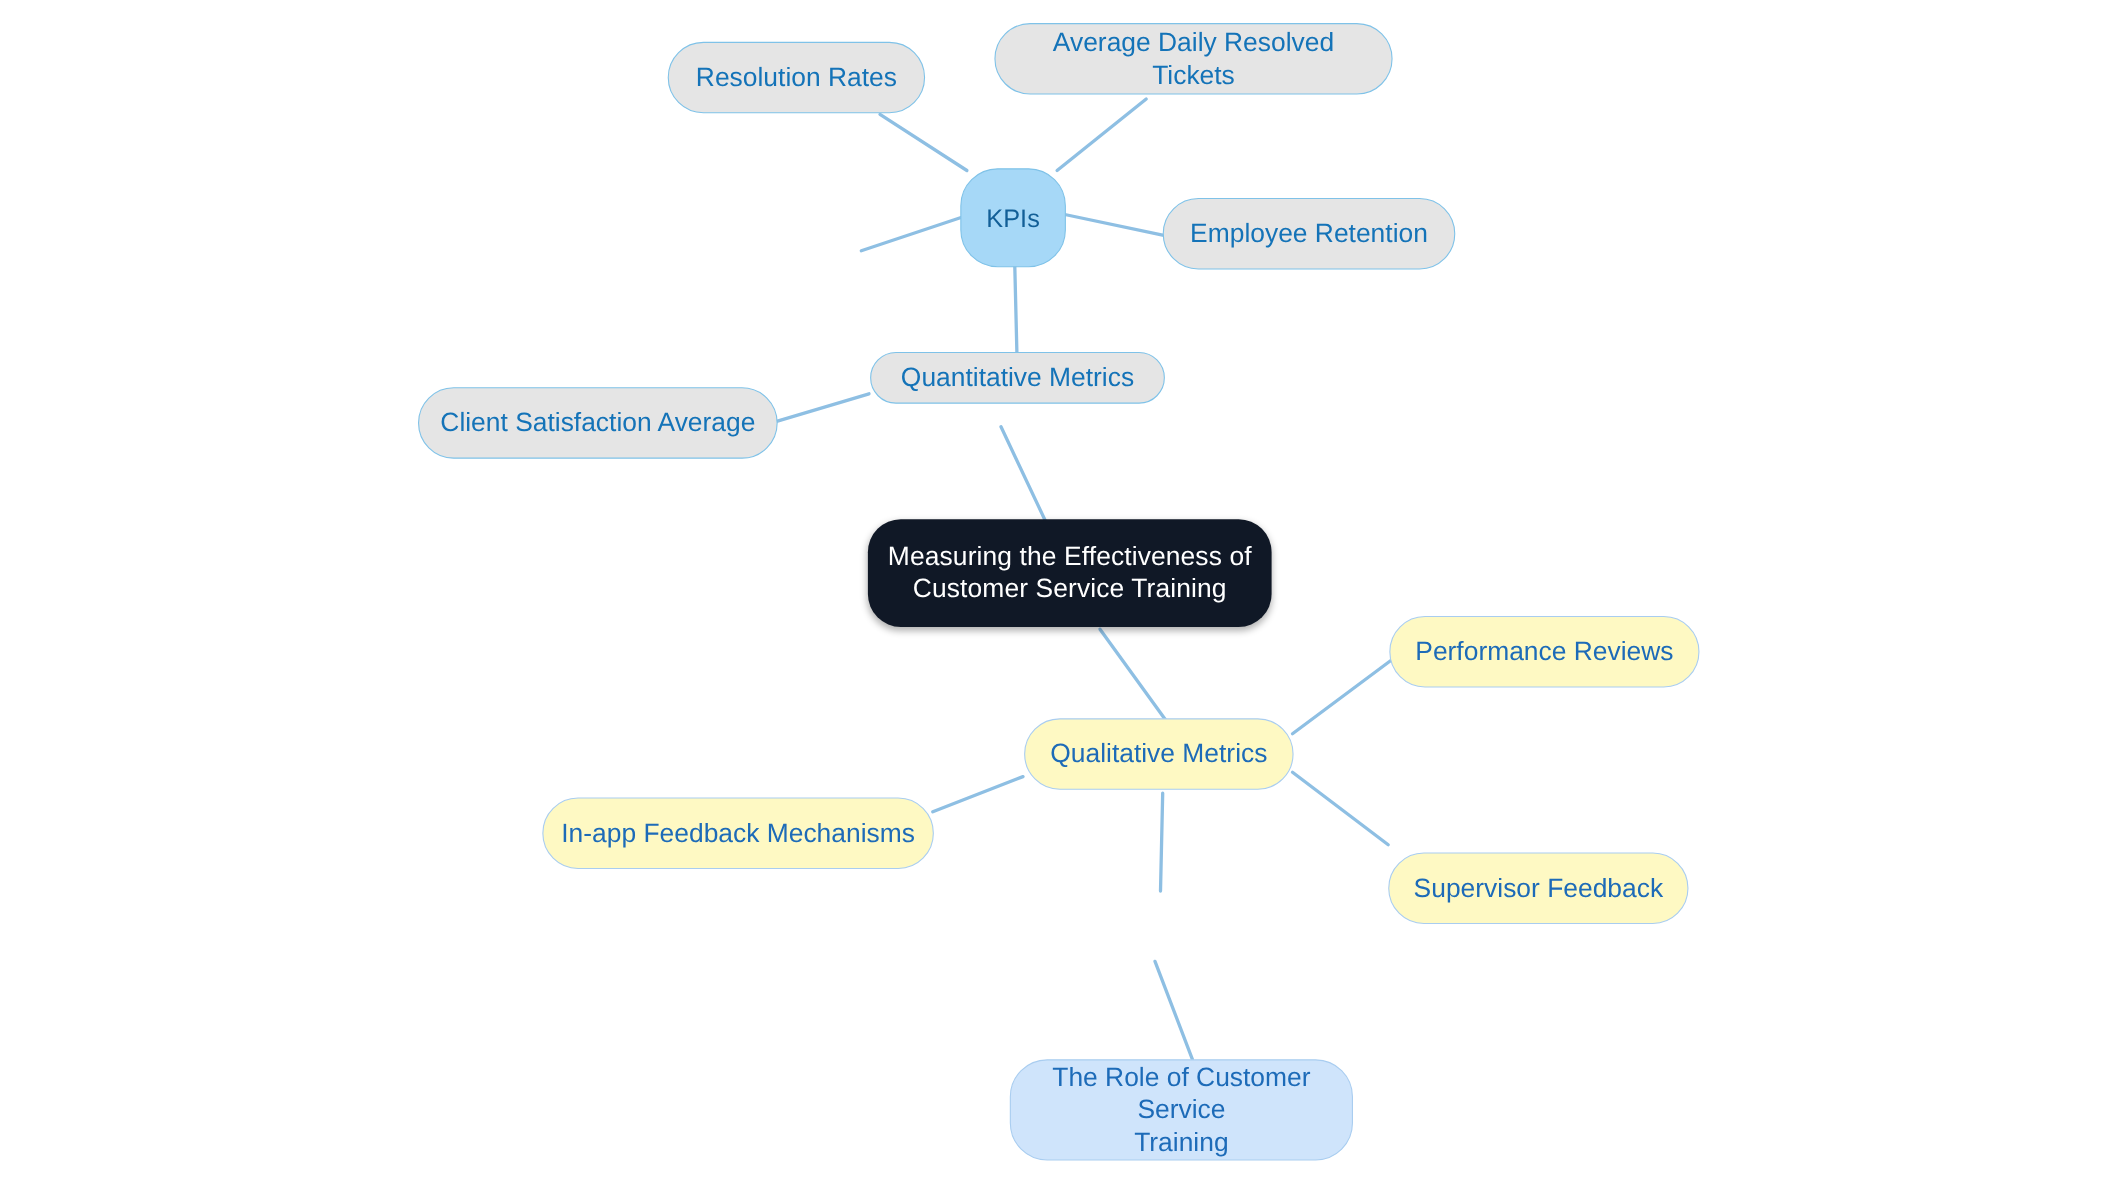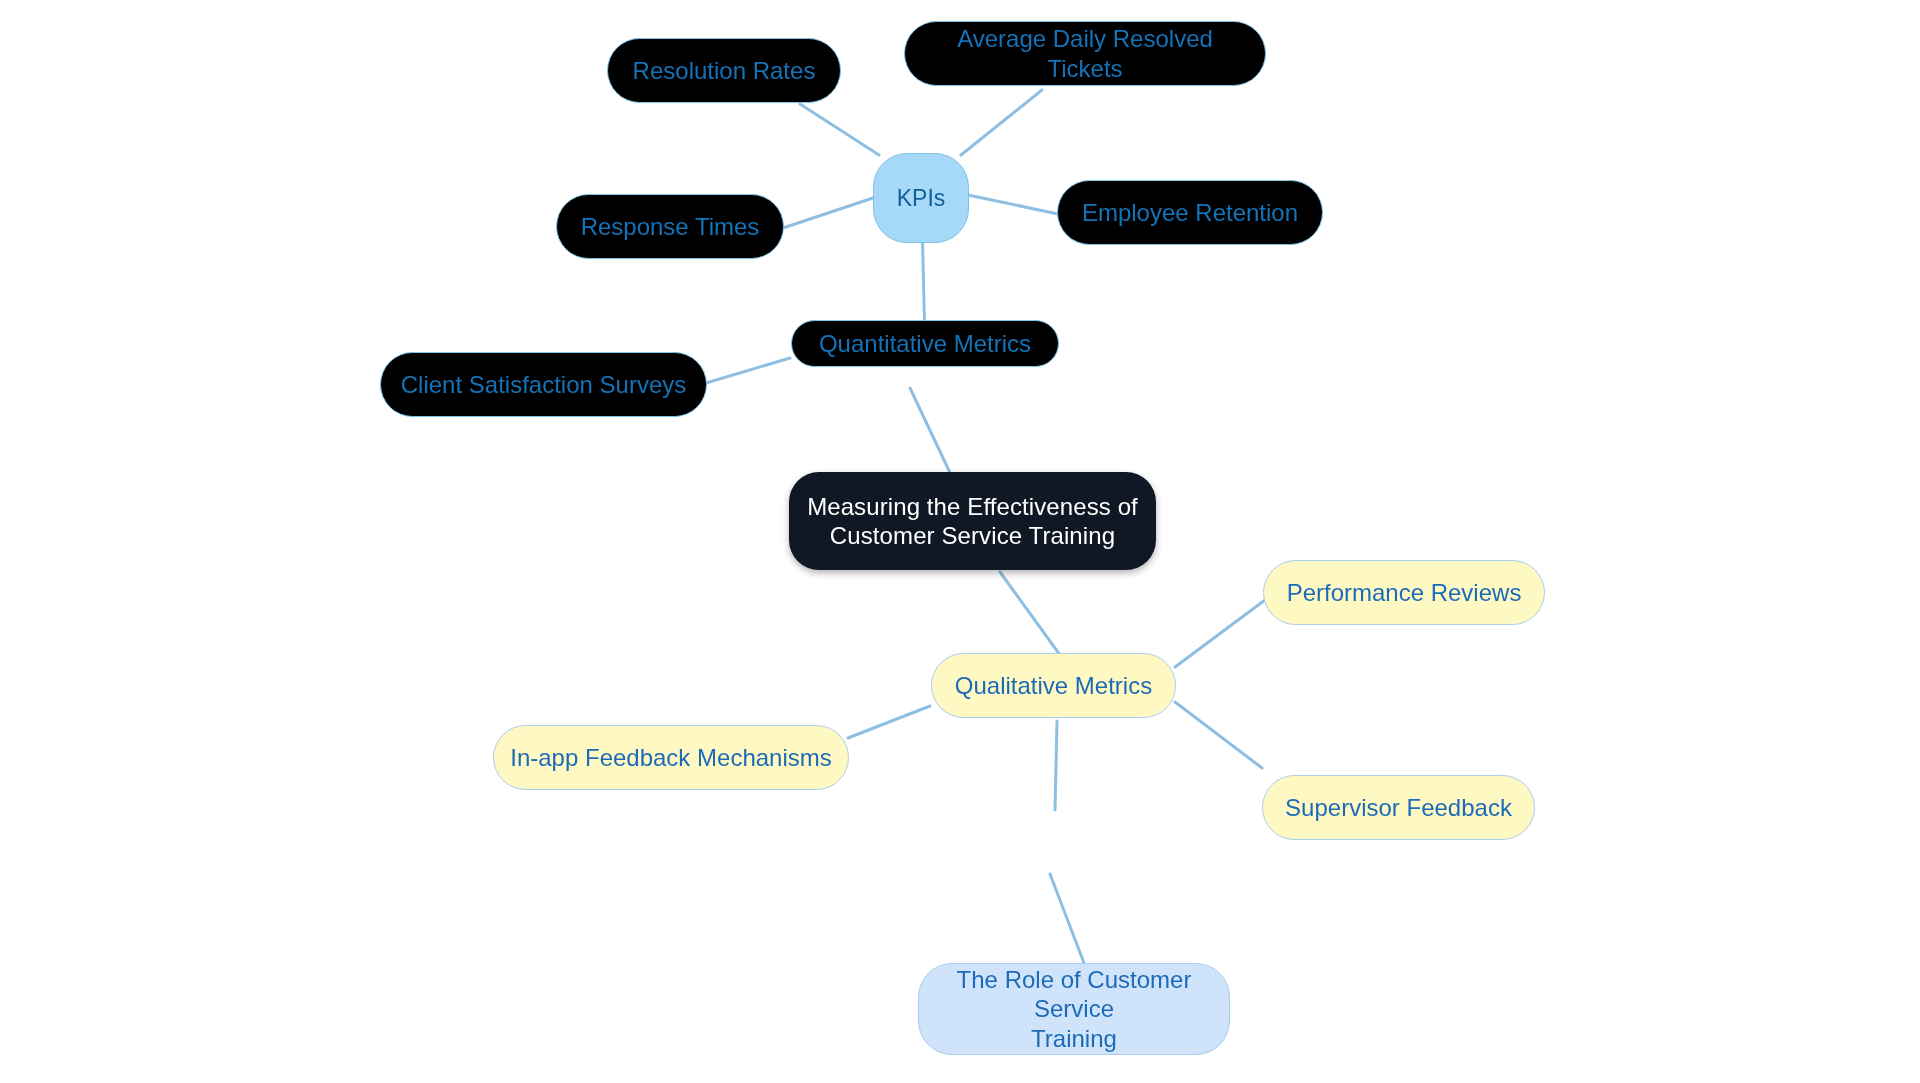--- a/index.html
+++ b/index.html
@@ -50,21 +50,21 @@
     background: #101826;
     color: #ffffff;
     border-radius: 30px;
     border: none;
     font-size: 24px;
     box-shadow: 0 3px 7px rgba(0,0,0,0.30);
     letter-spacing: 0.1px;
   }
   .node-branch-quant,
   .node-leaf-quant {
-    background: #000000;
+    background: #e5e5e5;
     border: 1.5px solid #7fc2e8;
     color: #1473b8;
     font-size: 24px;
   }
   .node-kpi {
     background: #a6d8f7;
     border: 1.5px solid #7fc2e8;
     color: #125f97;
     font-size: 23px;
     border-radius: 34px;
@@ -122,25 +122,24 @@
 Customer Service Training</div>
 
   <div class="node node-branch-quant" style="left:791px; top:320px; width:268px; height:47px;">Quantitative Metrics</div>
 
   <div class="node node-leaf-quant" style="left:607px; top:38px; width:234px; height:65px;">Resolution Rates</div>
 
   <div class="node node-kpi" style="left:873px; top:153px; width:96px; height:90px;">KPIs</div>
 
   <div class="node node-leaf-quant" style="left:904px; top:21px; width:362px; height:65px;">Average Daily Resolved Tickets</div>
 
-  <div class="node node-leaf-quant" style="left:556px; top:194px; width:228px; height:65px;">Response Times</div>
 
   <div class="node node-leaf-quant" style="left:1057px; top:180px; width:266px; height:65px;">Employee Retention</div>
 
-  <div class="node node-leaf-quant" style="left:380px; top:352px; width:327px; height:65px;">Client Satisfaction Surveys</div>
+  <div class="node node-leaf-quant" style="left:380px; top:352px; width:327px; height:65px;">Client Satisfaction Average</div>
 
   <div class="node node-branch-qual" style="left:931px; top:653px; width:245px; height:65px;">Qualitative Metrics</div>
 
   <div class="node node-leaf-qual" style="left:1263px; top:560px; width:282px; height:65px;">Performance Reviews</div>
 
   <div class="node node-leaf-qual" style="left:1262px; top:752px; width:273px; height:65px;margin-top:23px;">Supervisor Feedback</div>
 
   <div class="node node-leaf-qual" style="left:493px; top:725px; width:356px; height:65px;">In-app Feedback Mechanisms</div>
 
 

